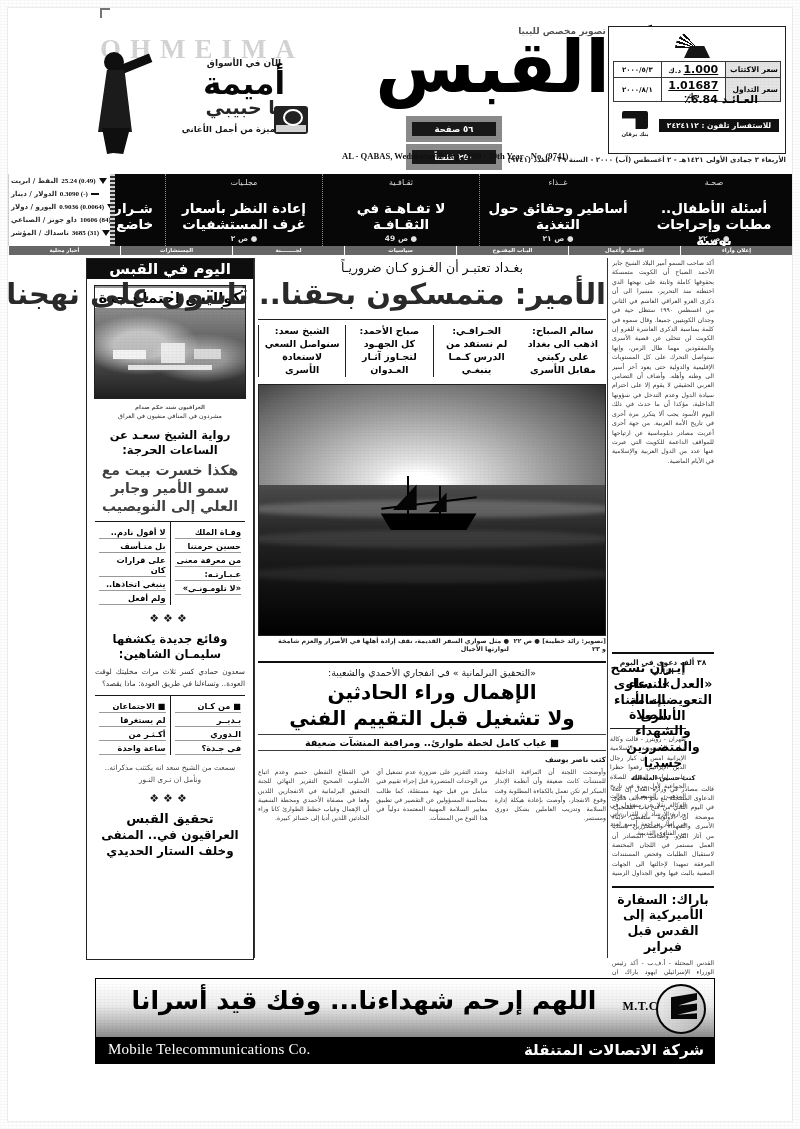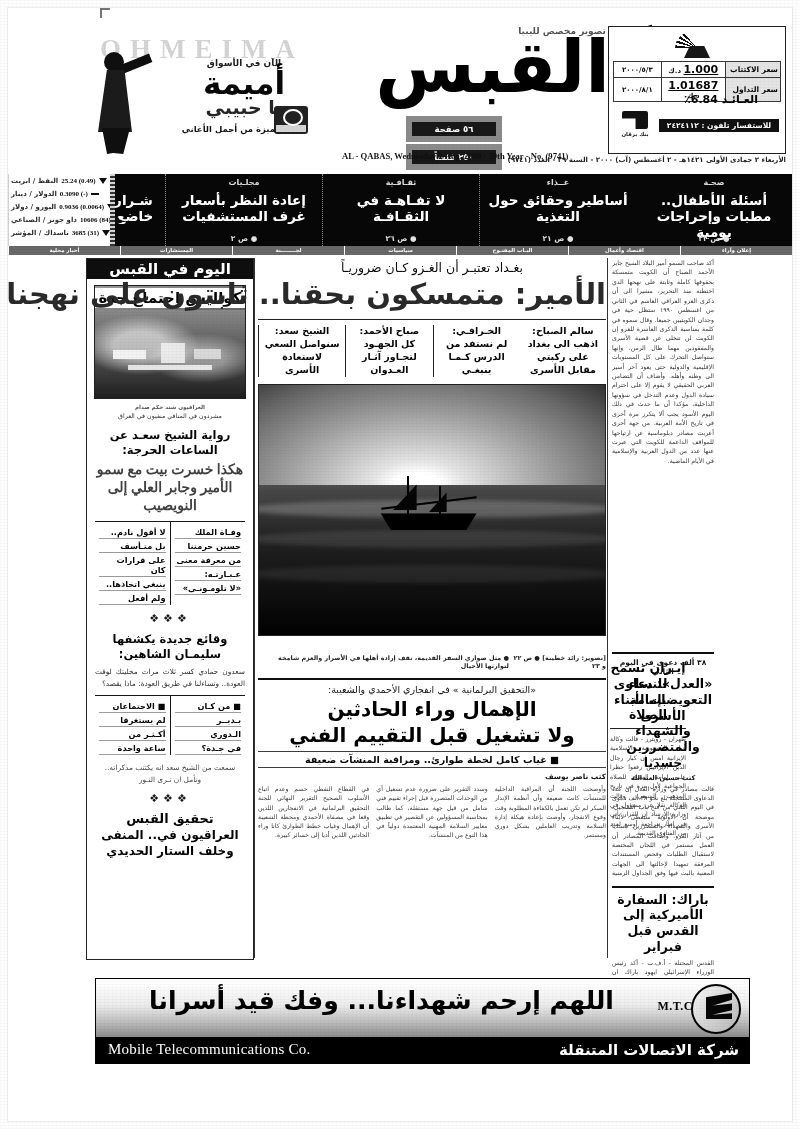--- a/index.html
+++ b/index.html
@@ -100,21 +100,21 @@
   .fund-bank .nm{font-size:5.5px;font-weight:700;text-align:center;color:#222;margin-top:2px;letter-spacing:.3px;}
   .fund-phone{position:absolute;right:6px;left:50px;top:92px;background:#1c1c1c;color:#f6f4f0;
      font-size:7.5px;font-weight:700;text-align:center;padding:2px 0;}
   .fund-date{position:absolute;right:14px;top:156px;width:300px;text-align:right;font-size:7px;color:#2a2a2a;font-weight:700;}
 
   
   .indexstrip{position:absolute;left:8px;top:174px;width:784px;height:72px;background:#141414;color:#f4f2ee;}
   .idx-wrap{display:flex;flex-direction:row-reverse;height:100%;}
   .idx-cell{flex:1;border-left:1px dotted #8e8e8e;padding:4px 5px 0;position:relative;text-align:center;}
   .idx-cell:last-child{border-left:none;}
-  .idx-kicker{font-size:8px;letter-spacing:3px;color:#d8d5cf;font-weight:700;margin-bottom:6px;}
+  .idx-kicker{font-size:8px;letter-spacing:3px;color:#d8d5cf;font-weight:400;margin-bottom:14px;}
   .idx-h{font-size:13.5px;font-weight:700;line-height:1.18;color:#fff;letter-spacing:-.2px;}
   .idx-pg{position:absolute;bottom:3px;right:0;left:0;font-size:7.5px;color:#ddd9d2;font-weight:700;}
   .ticker{position:absolute;left:8px;top:174px;width:106px;height:72px;background:#fbfaf7;z-index:6;
      border-left:1px solid #ccc;}
   .tick-bar{position:absolute;right:0;top:0;width:5px;height:72px;
      background:repeating-linear-gradient(0deg,#3a3a3a 0 2px,#cfcbc4 2px 4px);}
   .tick-row{display:flex;align-items:center;justify-content:flex-end;gap:3px;height:13px;padding:0 7px 0 2px;}
   .tick-name{font-size:5.6px;color:#333;font-weight:700;white-space:nowrap;}
   .tick-val{font-size:7px;color:#111;font-weight:700;font-family:"Liberation Serif",serif;white-space:nowrap;}
   .tick-ar{font-size:7px;}
@@ -142,21 +142,21 @@
        radial-gradient(ellipse at 30% 40%,rgba(255,255,255,.55) 0 18%,transparent 40%),
        radial-gradient(ellipse at 72% 55%,rgba(255,255,255,.4) 0 14%,transparent 36%),
        linear-gradient(180deg,#8b8883 0%,#55524e 55%,#2b2927 100%);}
   .side-photo .obj{position:absolute;background:#e9e6e0;}
   .side-cap{margin:4px 8px 0;font-size:6.3px;color:#333;text-align:center;line-height:1.5;}
   .side-cap b{display:block;font-size:5.6px;color:#555;}
   .side-sec{margin:7px 8px 0;}
   .side-kick{font-size:11.5px;font-weight:700;color:#111;text-align:center;line-height:1.3;}
   .side-big{font-size:14px;font-weight:700;color:#0f0f0f;text-align:center;line-height:1.3;margin-top:3px;
      letter-spacing:-.2px;}
-  .side-big.gray{color:#4a4744;font-family:Liberation Serif, serif;}
+  .side-big.gray{color:#4a4744;}
   .side-body{font-size:7.4px;color:#333;line-height:1.55;text-align:justify;margin-top:4px;}
   .dots{text-align:center;font-size:11px;color:#222;letter-spacing:4px;margin:7px 0 3px;}
   .quote-grid{display:flex;gap:0;margin-top:6px;border-top:1px solid #222;}
   .quote-col{flex:1;padding:3px 4px 0;}
   .quote-col:first-child{border-left:1px solid #222;}
   .qline{font-size:8.2px;font-weight:700;color:#111;border-bottom:1px solid #999;padding:1.5px 0;
      display:flex;justify-content:space-between;}
   .side-bot{margin:6px 8px 0;}
   .side-bot .t1{font-size:13px;font-weight:700;text-align:center;color:#111;}
   .side-bot .t2{font-size:12px;font-weight:700;text-align:center;color:#111;line-height:1.3;margin-top:2px;}
@@ -178,42 +178,42 @@
   .photo-main .sea{position:absolute;left:0;right:0;top:40%;bottom:0;
      background:linear-gradient(180deg,#55514c 0%,#2e2c29 35%,#0f0e0d 100%);}
   .photo-main .wave{position:absolute;left:-4%;right:-4%;height:18px;border-radius:50%;
      background:rgba(255,255,255,.20);filter:blur(2px);}
   .photo-main .boat{position:absolute;left:34%;top:43%;width:104px;height:38px;}
   .photo-main .hull{position:absolute;left:0;bottom:0;width:104px;height:17px;background:#0c0b0a;
      clip-path:polygon(4% 0,96% 0,86% 100%,14% 100%);}
   .photo-main .mast{position:absolute;background:#0c0b0a;}
   .photo-main .sail{position:absolute;background:#131211;}
   .cap-main{display:flex;flex-direction:row-reverse;justify-content:space-between;align-items:flex-end;
-     margin-top:18px;font-size:6.4px;color:#2b2b2b;font-weight:700;}
+     margin-top:1px;font-size:6.4px;color:#2b2b2b;font-weight:700;}
   .blk{margin-top:8px;border-top:2px solid #1b1b1b;padding-top:4px;}
   .blk-kick{font-size:9.5px;color:#1a1a1a;text-align:center;font-weight:400;}
   .blk-h{font-size:20px;font-weight:700;color:#0b0b0b;text-align:center;line-height:1.2;letter-spacing:-.5px;margin-top:2px;}
   .blk-sub{font-size:9.6px;font-weight:700;color:#141414;text-align:center;margin-top:4px;
      border-top:1px solid #444;border-bottom:1px solid #444;padding:2px 0;}
   .byline{font-size:7.4px;font-weight:700;color:#222;margin-top:4px;text-align:right;}
   .cols3{display:flex;flex-direction:row-reverse;gap:7px;margin-top:3px;}
   .cols3 .c{flex:1;font-size:6.2px;color:#3a3a3a;line-height:1.5;text-align:justify;}
 
   
   .right{position:absolute;right:0;top:0;width:102px;height:700px;}
   .r-body{font-size:6.2px;color:#353535;line-height:1.52;text-align:justify;}
   .r-hd{font-size:12.5px;font-weight:700;color:#0f0f0f;text-align:center;line-height:1.26;letter-spacing:-.3px;}
   .r-kick{font-size:7.6px;color:#222;text-align:center;font-weight:700;}
   .hr{border-top:1px solid #2a2a2a;margin:5px 0;}
   .hr2{border-top:2px solid #1b1b1b;margin:6px 0 4px;}
   .sign{font-size:6.6px;font-weight:700;text-align:center;color:#222;}
 
   
   .ad{position:absolute;left:95px;top:978px;width:618px;height:84px;background:#111;
-      border:1px solid #0a0a0a;overflow:hidden;padding-left:35px;}
+      border:1px solid #0a0a0a;overflow:hidden;}
   .ad-top{position:absolute;left:0;right:0;top:0;height:58px;
       background:linear-gradient(180deg,#f7f5f1 0%,#e3e0da 45%,#bdb9b2 72%,#8e8a84 100%);}
   .ad-slogan{position:absolute;right:92px;left:10px;top:8px;text-align:center;font-size:25px;font-weight:700;
       color:#0a0a0a;letter-spacing:-.5px;line-height:1.12;}
   .ad-logo{position:absolute;right:6px;top:4px;width:84px;height:50px;}
   .ad-logo .ring{position:absolute;right:2px;top:1px;width:46px;height:46px;border-radius:50%;
       border:2px solid #111;background:linear-gradient(135deg,#efece7,#b3afa8);}
   .ad-logo .swoosh{position:absolute;right:11px;top:10px;width:26px;height:26px;background:#141414;
       clip-path:polygon(0 16%,100% 0,100% 26%,28% 48%,100% 40%,100% 66%,24% 84%,100% 78%,100% 100%,0 100%);}
   .ad-logo .mtc{position:absolute;right:50px;top:16px;font-size:12px;font-weight:700;color:#111;
@@ -313,21 +313,21 @@
         <div class="idx-pg">● ص ١٦</div>
       </div>
       <div class="idx-cell">
         <div class="idx-kicker">مجلـيات</div>
         <div class="idx-h">إعادة النظر بأسعار غرف المستشفيات</div>
         <div class="idx-pg">● ص ٢</div>
       </div>
       <div class="idx-cell">
         <div class="idx-kicker">ثقـافـية</div>
         <div class="idx-h">لا تفـاهـة في الثقـافـة</div>
-        <div class="idx-pg">● ص ٢٦</div>
+        <div class="idx-pg">● ص 49</div>
       </div>
       <div class="idx-cell">
         <div class="idx-kicker">غــذاء</div>
         <div class="idx-h">أساطير وحقائق حول التغذية</div>
         <div class="idx-pg">● ص ٢١</div>
       </div>
       <div class="idx-cell">
         <div class="idx-kicker">صحـة</div>
         <div class="idx-h">أسئلة الأطفال.. مطبات وإحراجات يومية</div>
         <div class="idx-pg">● ص ٢٢</div>

